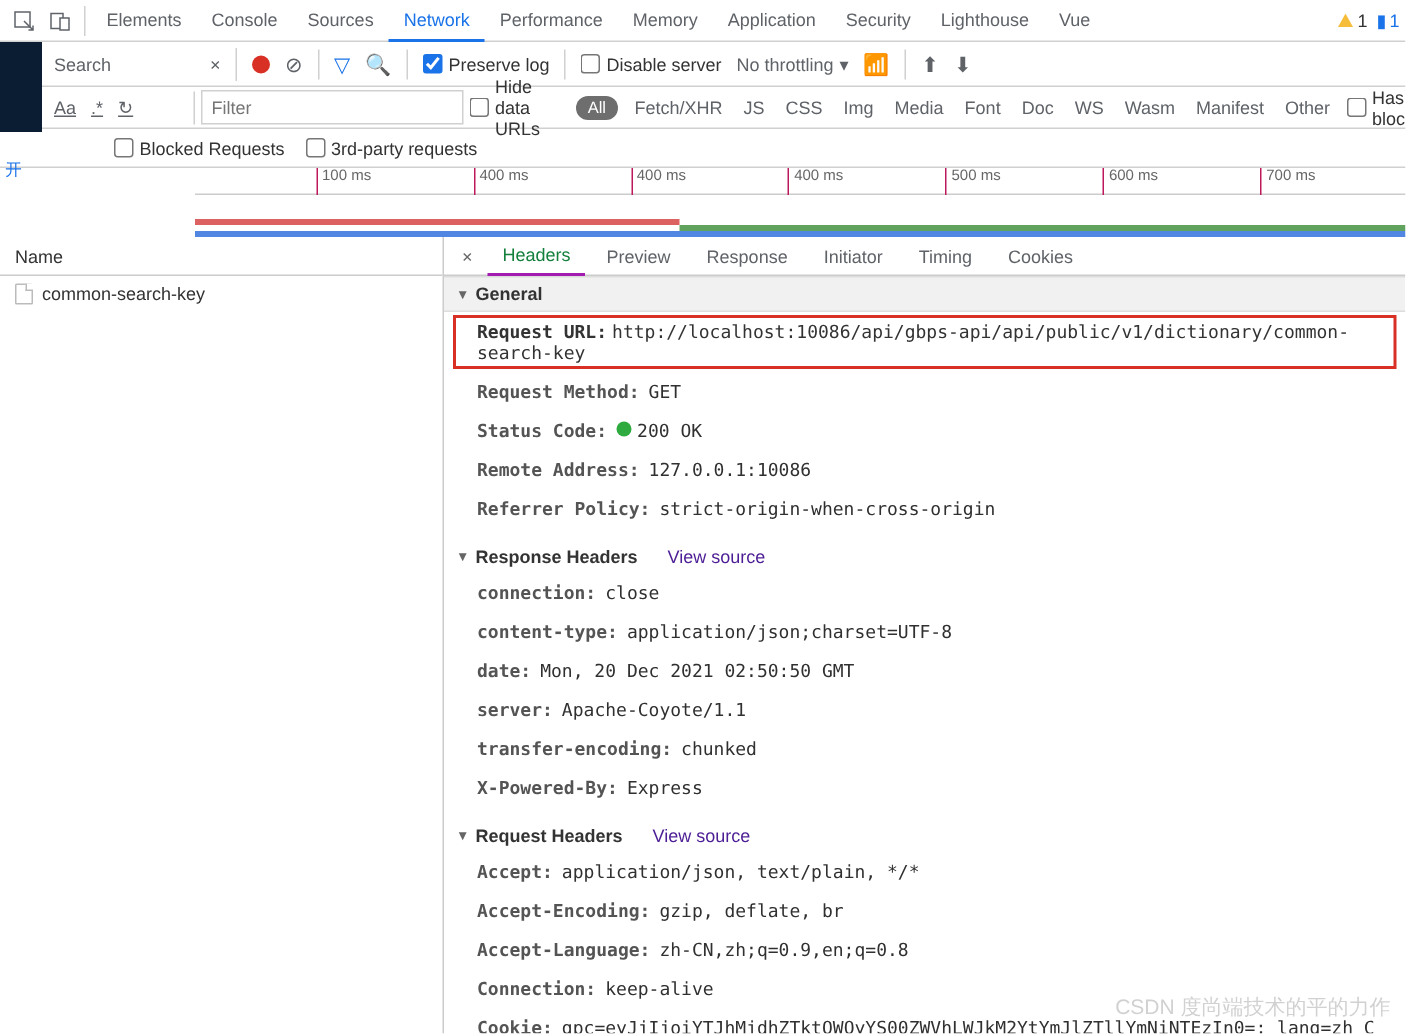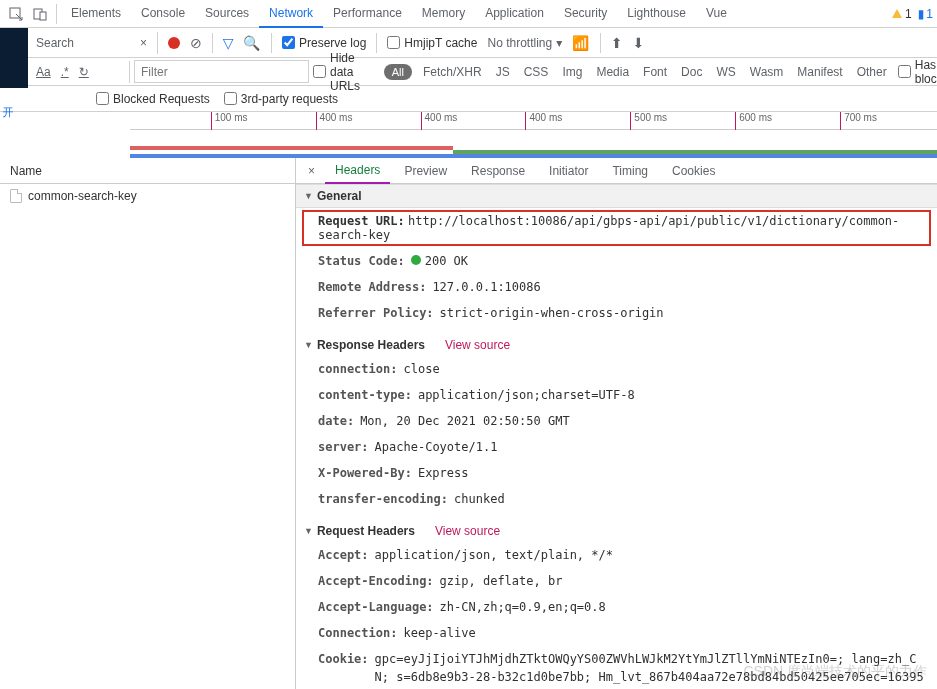--- a/index.html
+++ b/index.html
@@ -26,21 +26,21 @@
 input[type=checkbox] { margin-right: 4px; accent-color: #1a73e8; }
 .lbl { display: flex; align-items: center; color: #333; }
 .throttle { display: flex; align-items: center; gap: 4px; color: #5f6368; }
 .row3 { display: flex; height: 28px; border-bottom: 1px solid #d0d0d0; }
 .match-tools { width: 130px; display: flex; align-items: center; gap: 10px; padding-left: 8px; color: #5f6368; }
 .match-tools .div { width: 1px; height: 22px; background: #d0d0d0; margin-left: auto; }
 .filter-input { width: 175px; border: 1px solid #d0d0d0; padding: 3px 6px; font-size: 12px; margin: 2px 4px; color: #888; }
 .filter-row { display: flex; align-items: center; gap: 8px; flex: 1; }
 .pill { background: #6e6e6e; color: #fff; padding: 2px 8px; border-radius: 9px; font-size: 11px; cursor: pointer; }
 .type-link { color: #5f6368; cursor: pointer; padding: 2px 3px; }
-.row4 { display: flex; align-items: center; height: 26px; border-bottom: 1px solid #d0d0d0; padding-left: 96px; gap: 14px; }
+.row4 { display: flex; align-items: center; height: 26px; border-bottom: 1px solid #d0d0d0; padding-left: 76px; gap: 14px; }
 .timeline { height: 46px; border-bottom: 1px solid #ccc; margin-left: 130px; position: relative; }
 .ruler { height: 18px; border-bottom: 1px solid #ccc; display: flex; position: relative; }
 .tick { position: absolute; top: 0; font-size: 10px; color: #666; border-left: 1px solid #be185d; height: 18px; padding-left: 3px; }
 .bars { position: relative; height: 28px; }
 .bar { position: absolute; height: 4px; }
 .bar.red { background: #dc6161; bottom: 8px; }
 .bar.green { background: #5fa35f; bottom: 4px; }
 .bar.blue { background: #5187e2; bottom: 0; }
 .main { display: flex; height: calc(689px - 28px - 30px - 28px - 26px - 46px); }
 .name-col { width: 296px; border-right: 1px solid #ccc; }
@@ -48,21 +48,21 @@
 .name-row { display: flex; align-items: center; padding: 5px 10px; gap: 6px; color: #333; cursor: pointer; }
 .file-icon { width: 12px; height: 14px; border: 1px solid #bbb; border-radius: 1px; position: relative; }
 .file-icon::after { content: ''; position: absolute; right: -1px; top: -1px; width: 4px; height: 4px; border-left: 1px solid #bbb; border-bottom: 1px solid #bbb; background: #fff; }
 .detail { flex: 1; overflow: hidden; }
 .detail-tabs { display: flex; align-items: center; height: 26px; border-bottom: 1px solid #ccc; padding-left: 6px; gap: 4px; }
 .detail-tabs .x { color: #666; cursor: pointer; padding: 0 6px; }
 .dtab { padding: 5px 10px; color: #5f6368; cursor: pointer; }
 .dtab.active { color: #15803d; border-bottom: 2px solid #a21caf; }
 .section-hdr { background: #f1f1f1; border-bottom: 1px solid #ddd; border-top: 1px solid #ddd; padding: 4px 8px; font-weight: bold; color: #333; display: flex; align-items: center; gap: 4px; }
 .section-hdr .arrow { font-size: 9px; color: #666; }
-.view-source { font-weight: normal; color: #be185d; margin-left: 16px; cursor: pointer; }
+.view-source { font-weight: normal; color: #4c1d95; margin-left: 16px; cursor: pointer; }
 .kv { padding: 4px 8px 4px 22px; font-family: Consolas, monospace; font-size: 12px; line-height: 1.5; display: flex; }
 .kv .k { font-weight: bold; color: #545454; margin-right: 6px; white-space: nowrap; }
 .kv .v { color: #303030; word-break: break-all; }
 .highlighted { border: 2px solid #d93025; margin: 2px 6px; padding: 2px 14px; }
 .status-dot { display: inline-block; width: 10px; height: 10px; border-radius: 50%; background: #2eaa3f; margin-right: 4px; }
 .left-stub { position: absolute; left: 0; top: 28px; width: 28px; height: 60px; background: #0b1d33; }
 .left-stub2 { position: absolute; left: 0; top: 88px; width: 28px; height: 40px; }
 .left-stub2 span { color: #1a73e8; writing-mode: vertical-lr; font-size: 11px; }
 .watermark { position: absolute; right: 10px; bottom: 8px; color: rgba(140,140,140,0.4); font-size: 14px; pointer-events: none; }
 </style>
@@ -118,21 +118,21 @@
     <div class="tool-icon blue">▽</div>
     <div class="tool-icon blue">🔍</div>
     <div class="tool-sep"></div>
     <label class="lbl">
         <input type="checkbox" checked="" style="">
         <span>Preserve log</span>
       </label>
     <div class="tool-sep"></div>
     <label class="lbl">
         <input type="checkbox" style="">
-        <span>HmjipT cache</span>
+        <span>Disable server</span>
       </label>
     <div class="throttle">
         <span>No throttling</span> 
         <span>▾</span>
       </div>
     <div class="tool-icon">📶</div>
     <div class="tool-sep"></div>
     <div class="tool-icon">⬆</div>
     <div class="tool-icon">⬇</div>
   </div>
@@ -219,20 +219,24 @@
 
     <div class="section-hdr">
         <span class="arrow">▼</span>
         <span>General</span>
       </div>
     <div class="highlighted">
       <span class="k" style="font-family:Consolas,monospace;font-weight:bold;">Request URL:</span>
       <span class="v" style="font-family:Consolas,monospace;">http://localhost:10086/api/gbps-api/api/public/v1/dictionary/common-search-key</span>
     </div>
     <div class="kv">
+        <span class="k">Request Method:</span>
+        <span class="v">GET</span>
+      </div>
+    <div class="kv">
         <span class="k">Status Code:</span>
         <span class="v"><span class="status-dot"></span><span>200 OK</span></span>
       </div>
     <div class="kv">
         <span class="k">Remote Address:</span>
         <span class="v">127.0.0.1:10086</span>
       </div>
     <div class="kv">
         <span class="k">Referrer Policy:</span>
         <span class="v">strict-origin-when-cross-origin</span>
@@ -253,26 +257,26 @@
       </div>
     <div class="kv">
         <span class="k">date:</span>
         <span class="v">Mon, 20 Dec 2021 02:50:50 GMT</span>
       </div>
     <div class="kv">
         <span class="k">server:</span>
         <span class="v">Apache-Coyote/1.1</span>
       </div>
     <div class="kv">
+        <span class="k">transfer-encoding:</span>
+        <span class="v">chunked</span>
+      </div>
+    <div class="kv">
         <span class="k">X-Powered-By:</span>
         <span class="v">Express</span>
-      </div>
-    <div class="kv">
-        <span class="k">transfer-encoding:</span>
-        <span class="v">chunked</span>
       </div>
 
     <div class="section-hdr" style="background:#fff;border:none;margin-top:8px;">
         <span class="arrow">▼</span>
         <span>Request Headers</span>
         <span class="view-source">View source</span>
       </div>
     <div class="kv">
         <span class="k">Accept:</span>
         <span class="v">application/json, text/plain, */*</span>

